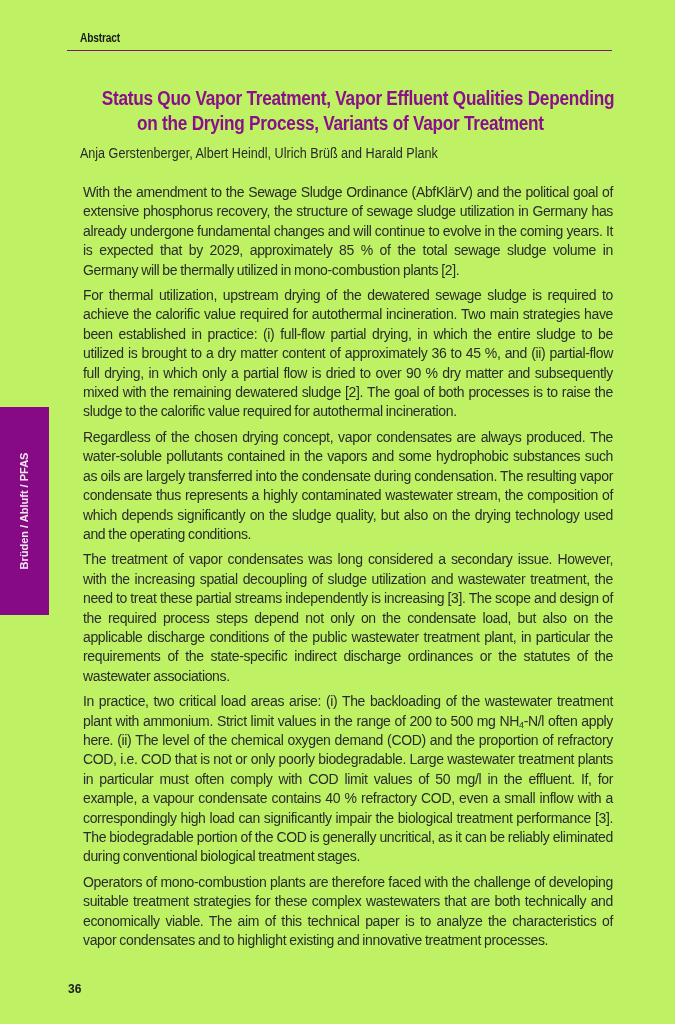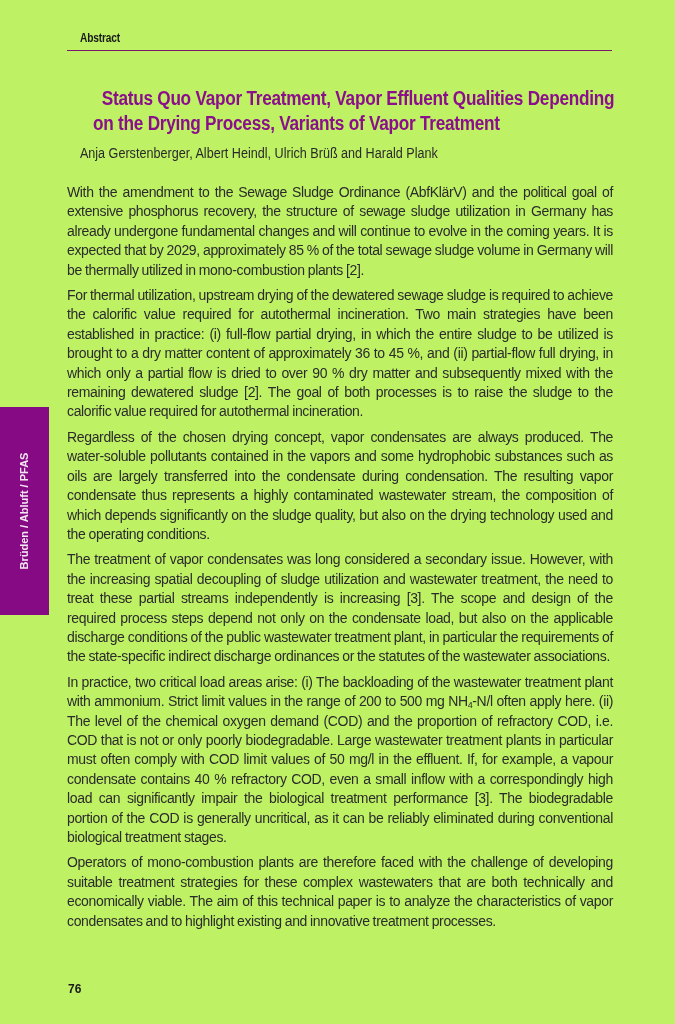--- a/index.html
+++ b/index.html
@@ -11,38 +11,38 @@
     font-family: "Liberation Sans", sans-serif; font-weight: bold; font-size: 12px;
     color: #1a1a1a; letter-spacing: -0.2px; transform: scaleX(0.85); transform-origin: left;
   }
   .header-rule {
     position: absolute; left: 67px; top: 50px; width: 545px; height: 0;
     border-top: 1.5px solid #7a1a6e;
   }
 
   .title {
     position: absolute; left: 60px; top: 86px; width: 560px;
-    color: #8b0f8a;
+    text-align: center; color: #8b0f8a;
     font-family: "Liberation Sans", sans-serif; font-weight: bold; font-size: 20px;
     line-height: 25px; letter-spacing: -0.3px;
   }
   .title span { display: inline-block; transform: scaleX(0.86); transform-origin: center; white-space: nowrap; }
 
   .authors {
     position: absolute; left: 60px; top: 145px; width: 560px; text-align: left;
     font-family: "Liberation Sans", sans-serif; font-size: 14px; color: #2a2a2a;
   }
   .authors span { display: inline-block; transform: scaleX(0.9); white-space: nowrap; }
 
   .body-text {
     position: absolute; left: 67px; top: 183px; width: 546px;
     font-family: "Liberation Sans", sans-serif; font-size: 14px; line-height: 19.4px; color: #2b2b2b;
   }
   .body-text p {
-    margin: 0 0 6px 0; text-align: justify; hyphens: manual;
+    margin: 0 0 6px 16px; text-align: justify; hyphens: manual;
     letter-spacing: -0.35px; word-spacing: -0.5px;
   }
   sub { font-size: 9px; vertical-align: -2px; line-height: 0; }
 
   .side-tab {
     position: absolute; left: 0; top: 407px; width: 49px; height: 208px;
     background: #870a85;
   }
   .side-tab-text {
     position: absolute; left: 24px; top: 104px;
@@ -79,14 +79,14 @@
     <p>Regardless of the chosen drying concept, vapor condensates are always produced. The water-soluble pollutants contained in the vapors and some hydrophobic substances such as oils are largely transferred into the condensate during condensation. The re­sulting vapor condensate thus represents a highly contaminated wastewater stream, the composition of which depends significantly on the sludge quality, but also on the drying technology used and the operating conditions.</p>
     <p>The treatment of vapor condensates was long considered a secondary issue. However, with the increasing spatial decoupling of sludge utilization and wastewater treatment, the need to treat these partial streams independently is increasing [3]. The scope and design of the required process steps depend not only on the condensate load, but also on the applicable discharge conditions of the public wastewater treatment plant, in particular the requirements of the state-specific indirect discharge ordinances or the statutes of the wastewater associations.</p>
     <p><span>In practice, two critical load areas arise: (i) The backloading of the wastewater treatment plant with ammonium. Strict limit values in the range of 200 to 500 mg NH</span><sub>4</sub><span>-N/l often apply here. (ii) The level of the chemical oxygen demand (COD) and the proportion of refractory COD, i.e. COD that is not or only poorly biodegradable. Large wastewater treatment plants in particular must often comply with COD limit values of 50 mg/l in the effluent. If, for example, a vapour condensate contains 40 % refractory COD, even a small inflow with a correspondingly high load can significantly impair the biological treatment performance [3]. The biodegradable portion of the COD is generally uncri­tical, as it can be reliably eliminated during conventional biological treatment stages.</span></p>
     <p>Operators of mono-combustion plants are therefore faced with the challenge of deve­loping suitable treatment strategies for these complex wastewaters that are both technically and economically viable. The aim of this technical paper is to analyze the characteristics of vapor condensates and to highlight existing and innovative treatment processes.</p>
   </div>
 
   <div class="side-tab">
     <div class="side-tab-text">Brüden / Abluft / PFAS</div>
   </div>
 
-  <div class="page-number">76</div>
+  <div class="page-number">36</div>
 </div>
 
 </body></html>

